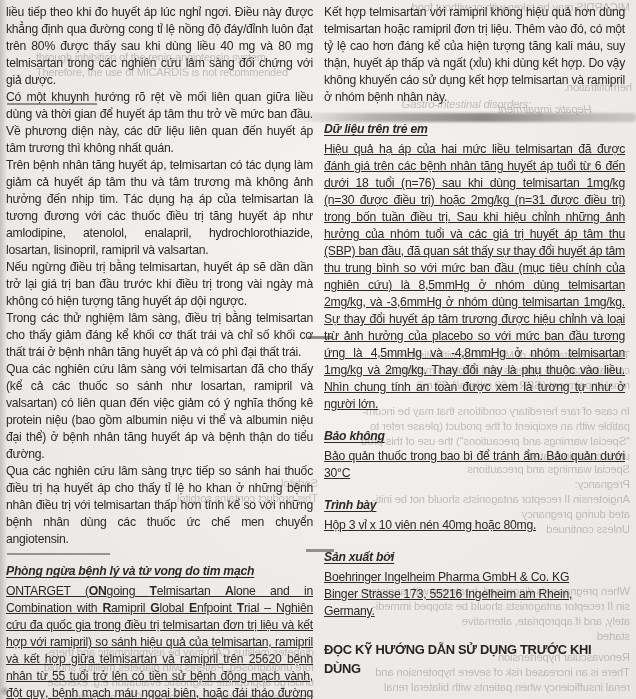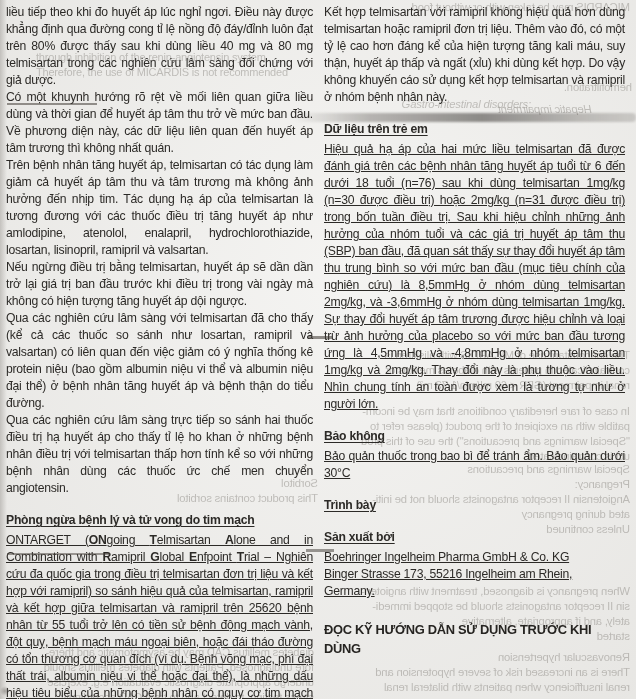--- a/index.html
+++ b/index.html
@@ -30,21 +30,21 @@
     color:#2c2a27;text-align:justify;
   }
   #left-col{left:6px;width:307px;}
   #right-col{left:324px;width:301px;}
   .col p{margin:0;}
   .heading{
     font-weight:700;text-decoration:underline;
     text-underline-offset:2px;text-decoration-thickness:1px;
     margin:0;text-align:left;
   }
-  .mt{margin-top:15px !important;}
+  .mt{margin-top:15px !important;font-style:italic;}
   .mt-sm{margin-top:3px !important;text-decoration:underline;}
   .prewrap{white-space:pre-line;text-align:left;}
   .seg-b{font-weight:700;margin-top:36px;}
   .warning{
     margin-top:20px;font-weight:700;font-size:12.9px;line-height:19px;
     letter-spacing:-.3px;color:#262421;text-align:left;
   }
   
   .artifact{position:absolute;z-index:3;pointer-events:none;}
   #streak{
@@ -101,36 +101,38 @@
 fore undiagnosed. Patients with diabetes mellitus should
 undergo appropriate diagnostic evaluation e.g. exercise
 stress testing, to detect and to treat CAD accordingly</div>
     </div>
 
   <div class="col" id="left-col">
     <p>liều tiếp theo khi đo huyết áp lúc nghỉ ngơi. Điều này được khẳng định qua đường cong tỉ lệ nồng độ đáy/đỉnh luôn đạt trên 80% được thấy sau khi dùng liều 40 mg và 80 mg telmisartan trong các nghiên cứu lâm sàng đối chứng với giả dược.</p>
     <p>Có một khuynh hướng rõ rệt về mối liên quan giữa liều dùng và thời gian để huyết áp tâm thu trở về mức ban đầu. Về phương diện này, các dữ liệu liên quan đến huyết áp tâm trương thì không nhất quán.</p>
     <p>Trên bệnh nhân tăng huyết áp, telmisartan có tác dụng làm giảm cả huyết áp tâm thu và tâm trương mà không ảnh hưởng đến nhịp tim. Tác dụng hạ áp của telmisartan là tương đương với các thuốc điều trị tăng huyết áp như amlodipine, atenolol, enalapril, hydrochlorothiazide, losartan, lisinopril, ramipril và valsartan.</p>
     <p>Nếu ngừng điều trị bằng telmisartan, huyết áp sẽ dần dần trở lại giá trị ban đầu trước khi điều trị trong vài ngày mà không có hiện tượng tăng huyết áp dội ngược.</p>
+    <p>Trong các thử nghiệm lâm sàng, điều trị bằng telmisartan cho thấy giảm đáng kể khối cơ thất trái và chỉ số khối cơ thất trái ở bệnh nhân tăng huyết áp và có phì đại thất trái.</p>
     <p>Qua các nghiên cứu lâm sàng với telmisartan đã cho thấy (kể cả các thuốc so sánh như losartan, ramipril và valsartan) có liên quan đến việc giảm có ý nghĩa thống kê protein niệu (bao gồm albumin niệu vi thể và albumin niệu đại thể) ở bệnh nhân tăng huyết áp và bệnh thận do tiểu đường.</p>
     <p>Qua các nghiên cứu lâm sàng trực tiếp so sánh hai thuốc điều trị hạ huyết áp cho thấy tỉ lệ ho khan ở những bệnh nhân điều trị với telmisartan thấp hơn tính kể so với những bệnh nhân dùng các thuốc ức chế men chuyển angiotensin.</p>
     <p class="heading mt">Phòng ngừa bệnh lý và tử vong do tim mạch</p>
     <p class="mt-sm"><span>ONTARGET (</span><span class="seg-b">ON</span><span>going </span><span class="seg-b">T</span><span>elmisartan </span><span class="seg-b">A</span><span>lone and in Combination with </span><span class="seg-b">R</span><span>amipril </span><span class="seg-b">G</span><span>lobal </span><span class="seg-b">E</span><span>nfpoint </span><span class="seg-b">T</span><span>rial – Nghiên cứu đa quốc gia trong điều trị telmisartan đơn trị liệu và kết hợp với ramipril) so sánh hiệu quả của telmisartan, ramipril và kết hợp giữa telmisartan và ramipril trên 25620 bệnh nhân từ 55 tuổi trở lên có tiền sử bệnh động mạch vành, đột quỵ, bệnh mạch máu ngoại biên, hoặc đái tháo đường có tổn thương cơ quan đích (ví dụ. Bệnh võng mạc, phì đại thất trái, albumin niệu vi thể hoặc đại thể), là những dấu hiệu tiêu biểu của những bệnh nhân có nguy cơ tim mạch cao.</span></p>
   </div>
 
   <div class="col" id="right-col">
     <p>Kết hợp telmisartan với ramipril không hiệu quả hơn dùng telmisartan hoặc ramipril đơn trị liệu. Thêm vào đó, có một tỷ lệ cao hơn đáng kể của hiện tượng tăng kali máu, suy thận, huyết áp thấp và ngất (xỉu) khi dùng kết hợp. Do vậy không khuyến cáo sử dụng kết hợp telmisartan và ramipril ở nhóm bệnh nhân này.</p>
 
     <p class="heading mt">Dữ liệu trên trẻ em</p>
     <p class="mt-sm">Hiệu quả hạ áp của hai mức liều telmisartan đã được đánh giá trên các bệnh nhân tăng huyết áp tuổi từ 6 đến dưới 18 tuổi (n=76) sau khi dùng telmisartan 1mg/kg (n=30 được điều trị) hoặc 2mg/kg (n=31 được điều trị) trong bốn tuần điều trị. Sau khi hiệu chỉnh những ảnh hưởng của nhóm tuổi và các giá trị huyết áp tâm thu (SBP) ban đầu, đã quan sát thấy sự thay đổi huyết áp tâm thu trung bình so với mức ban đầu (mục tiêu chính của nghiên cứu) là 8,5mmHg ở nhóm dùng telmisartan 2mg/kg, và -3,6mmHg ở nhóm dùng telmisartan 1mg/kg. Sự thay đổi huyết áp tâm trương được hiệu chỉnh và loại trừ ảnh hưởng của placebo so với mức ban đầu tương ứng là 4,5mmHg và -4,8mmHg ở nhóm telmisartan 1mg/kg và 2mg/kg. Thay đổi này là phụ thuộc vào liều. Nhìn chung tính an toàn được xem là tương tự như ở người lớn.</p>
 
     <p class="heading mt">Bảo không</p>
     <p class="mt-sm">Bảo quản thuốc trong bao bì để tránh ẩm. Bảo quản dưới 30°C</p>
 
     <p class="heading mt">Trình bày</p>
+    <p class="mt-sm prewrap">Hộp 3 vỉ x 10 viên nén 40mg hoặc 80mg.</p>
 
 
     <p class="heading mt">Sản xuất bởi</p>
     <p class="mt-sm prewrap">Boehringer Ingelheim Pharma GmbH &amp; Co. KG
 Binger Strasse 173, 55216 Ingelheim am Rhein, Germany.</p>
 
     <div class="warning">
       <div>ĐỌC KỸ HƯỚNG DẪN SỬ DỤNG TRƯỚC KHI DÙNG</div>
 
     </div>

